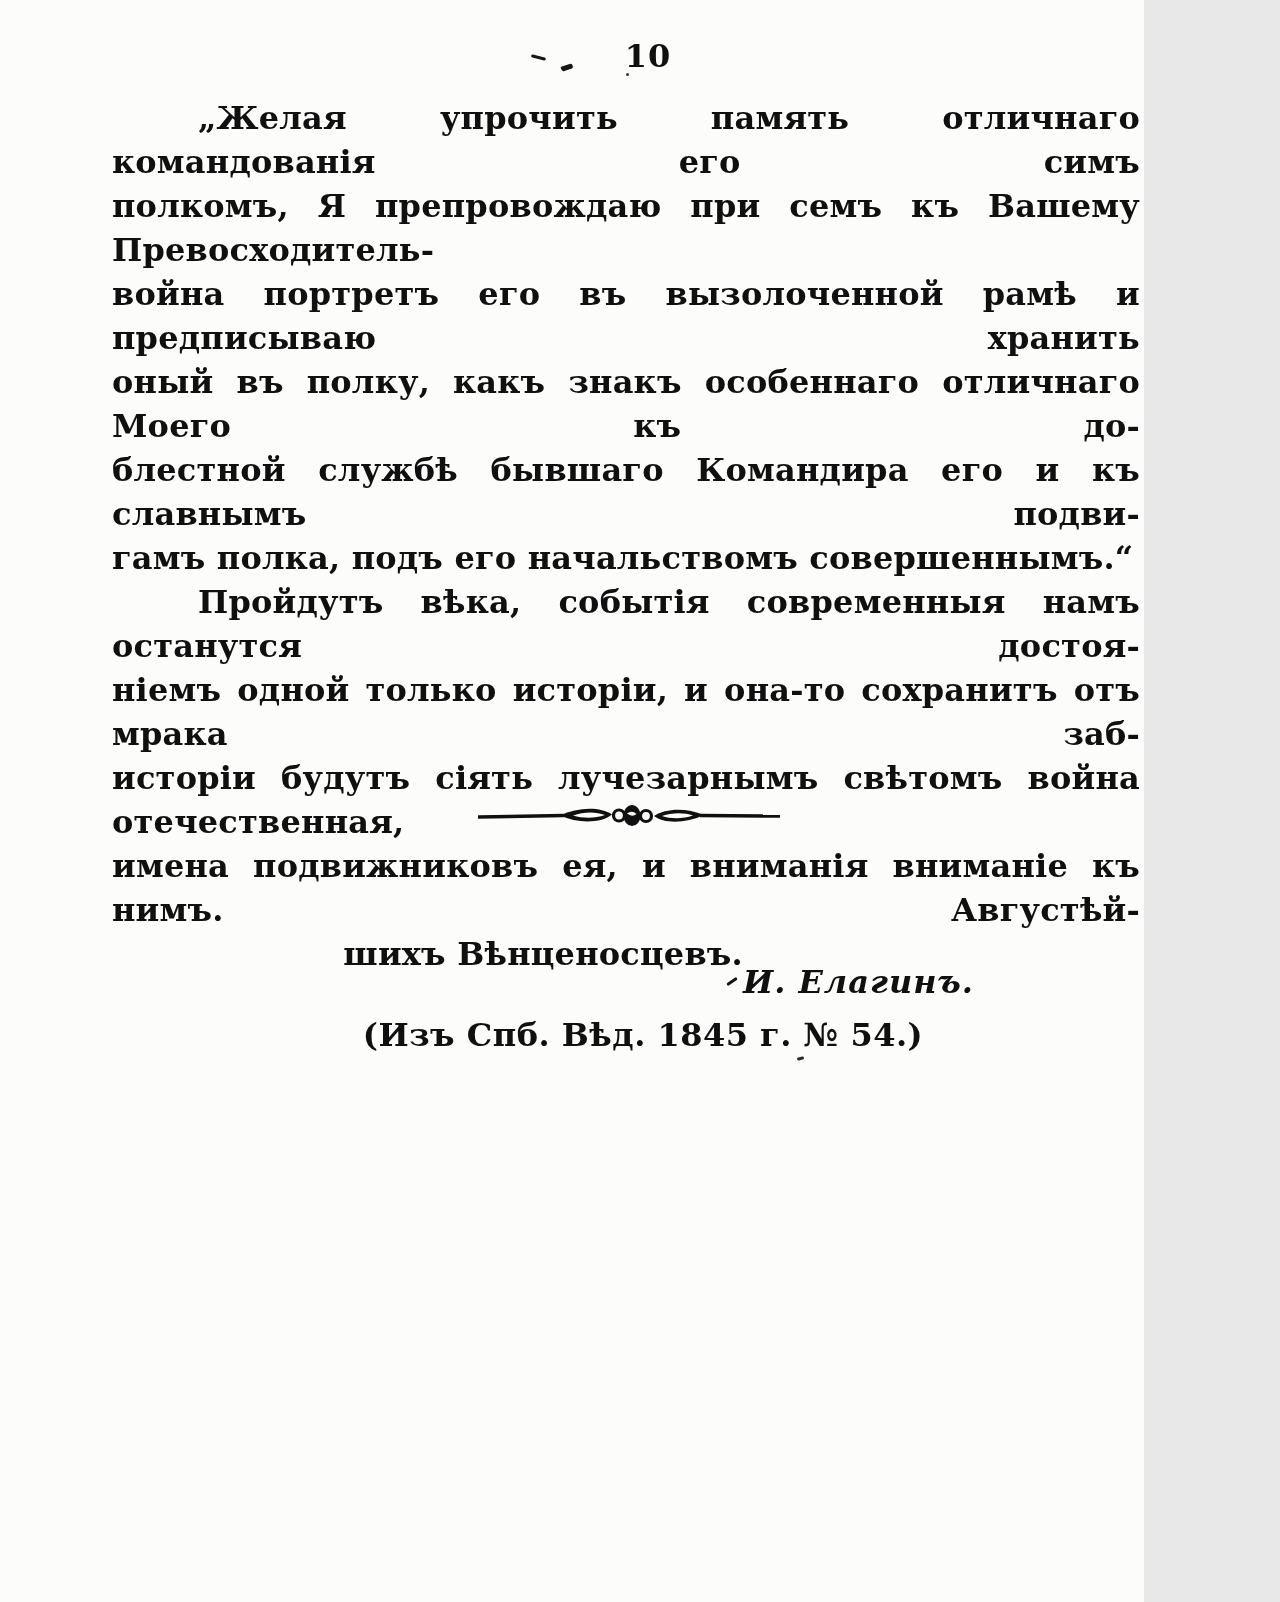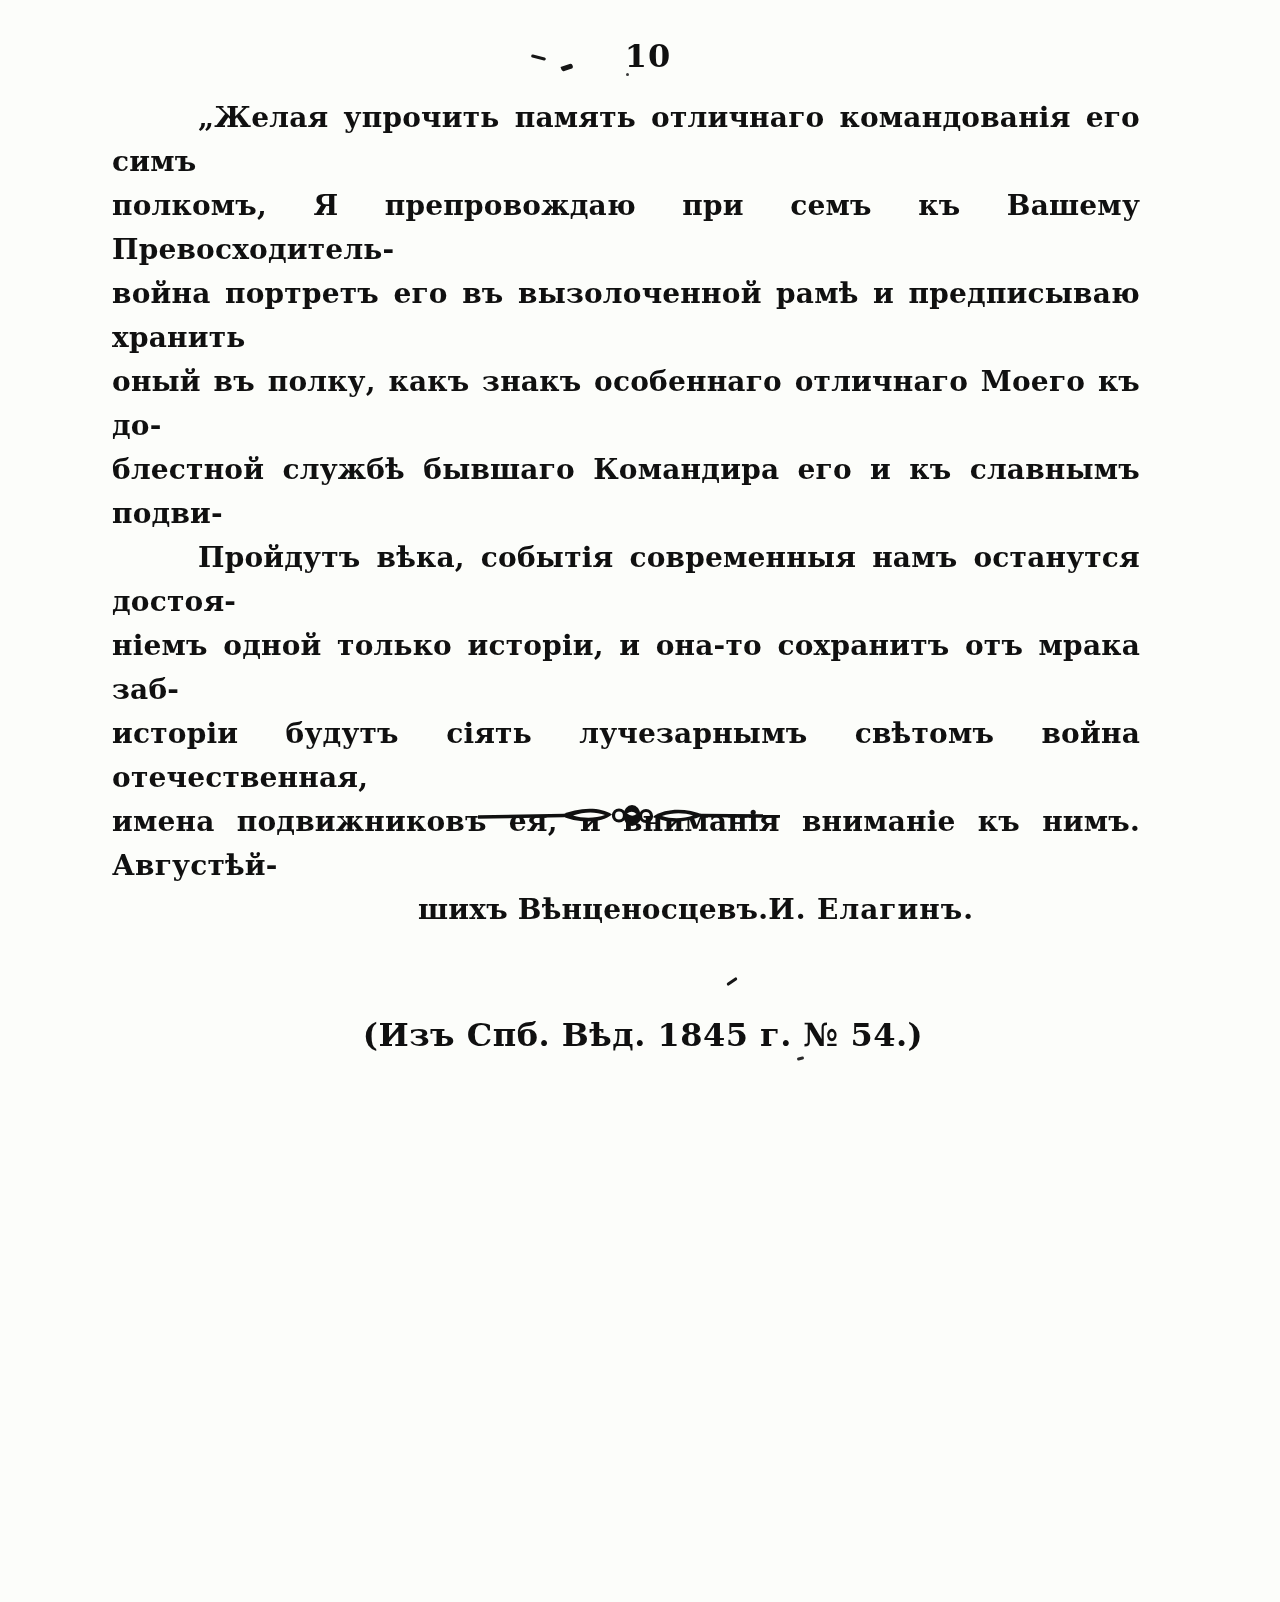--- a/index.html
+++ b/index.html
@@ -1,19 +1,19 @@
 <!DOCTYPE html>
 <html><head>
 <meta charset="utf-8">
 <style>
   html, body { margin: 0; padding: 0; }
   body { background: #e8e8e8; }
   .page {
     position: relative;
-    width: 1280px;
+    width: 1144px;
     height: 1602px;
     background: #fcfdfa;
     color: #101010;
     font-family: "DejaVu Serif", "Liberation Serif", serif;
     overflow: hidden;
   }
   .page-number {
     position: absolute;
     top: 38px;
     left: 8px;
@@ -22,35 +22,35 @@
     font-size: 32px;
     font-weight: bold;
     line-height: 36px;
     letter-spacing: 1px;
   }
   .text-block {
     position: absolute;
     left: 112px;
     top: 96px;
     width: 1028px;
-    font-size: 28px;
+    font-size: 32px;
     font-weight: bold;
     line-height: 44px;
     letter-spacing: 0.2px;
   }
   .line { width: 100%; white-space: normal; }
   .line.justify { text-align: justify; text-align-last: justify; }
   .line.indent { text-indent: 86px; }
   .line.final {
     display: flex;
     justify-content: flex-end;
     padding-right: 166px;
     box-sizing: border-box;
   }
-  .signature { letter-spacing: 1px; }
+  .signature { font-style: italic; letter-spacing: 1px; margin-top: 28px; }
   .divider {
     position: absolute;
     left: 478px;
     top: 800px;
     width: 302px;
     height: 32px;
   }
   .citation {
     position: absolute;
     left: 3px;
@@ -95,20 +95,21 @@
   <div class="speck speck-dash"></div>
   <div class="speck speck-comma"></div>
   <div class="speck speck-dot"></div>
 
   <div class="text-block">
     <div class="line justify indent">„Желая упрочить память  отличнаго командованія его  симъ</div>
     <div class="line justify">полкомъ, Я препровождаю при семъ къ Вашему Превосходитель-</div>
     <div class="line justify">война портретъ его въ вызолоченной рамѣ и предписываю хранить</div>
     <div class="line justify">оный въ полку,  какъ знакъ  особеннаго отличнаго Моего  къ до-</div>
     <div class="line justify">блестной службѣ бывшаго Командира его  и къ славнымъ подви-</div>
+    <div class="line">гамъ полка, подъ его начальствомъ совершеннымъ.“</div>
     <div class="line justify indent">Пройдутъ вѣка, событія современныя намъ останутся достоя-</div>
     <div class="line justify">ніемъ одной только исторіи,  и она-то сохранитъ отъ мрака заб-</div>
     <div class="line justify">исторіи будутъ сіять лучезарнымъ свѣтомъ война отечественная,</div>
     <div class="line justify">имена подвижниковъ ея,  и вниманія вниманіе  къ нимъ. Августѣй-</div>
     <div class="line final">
       <span>шихъ Вѣнценосцевъ.</span>
       <span class="signature">И. Елагинъ.</span>
     </div>
   </div>
 

